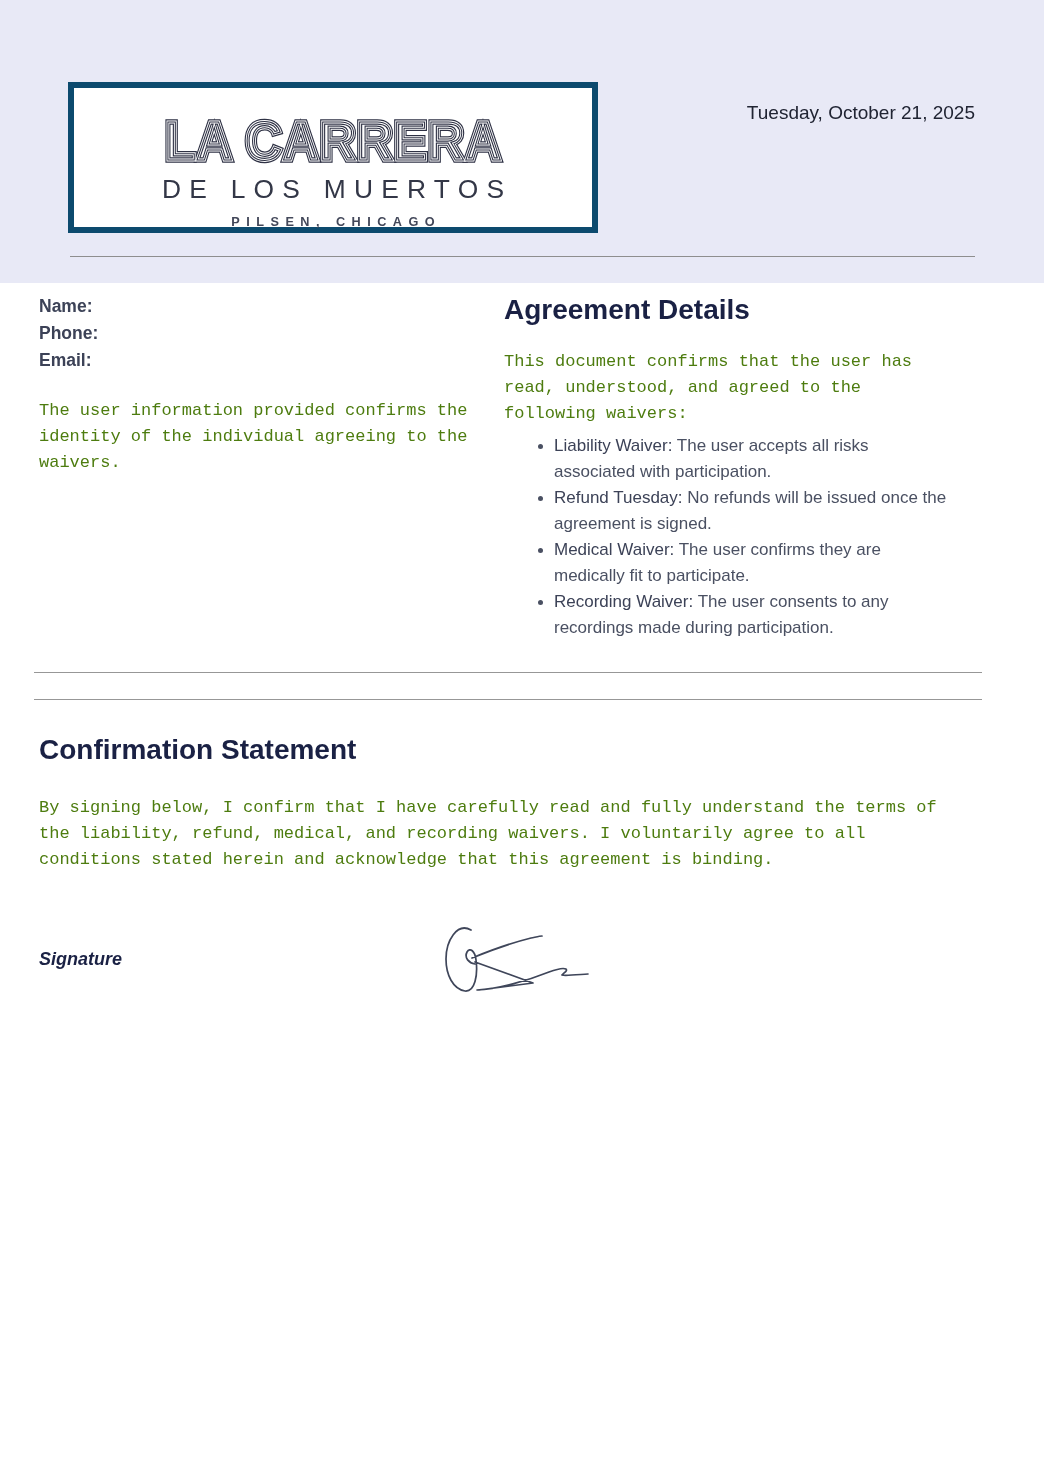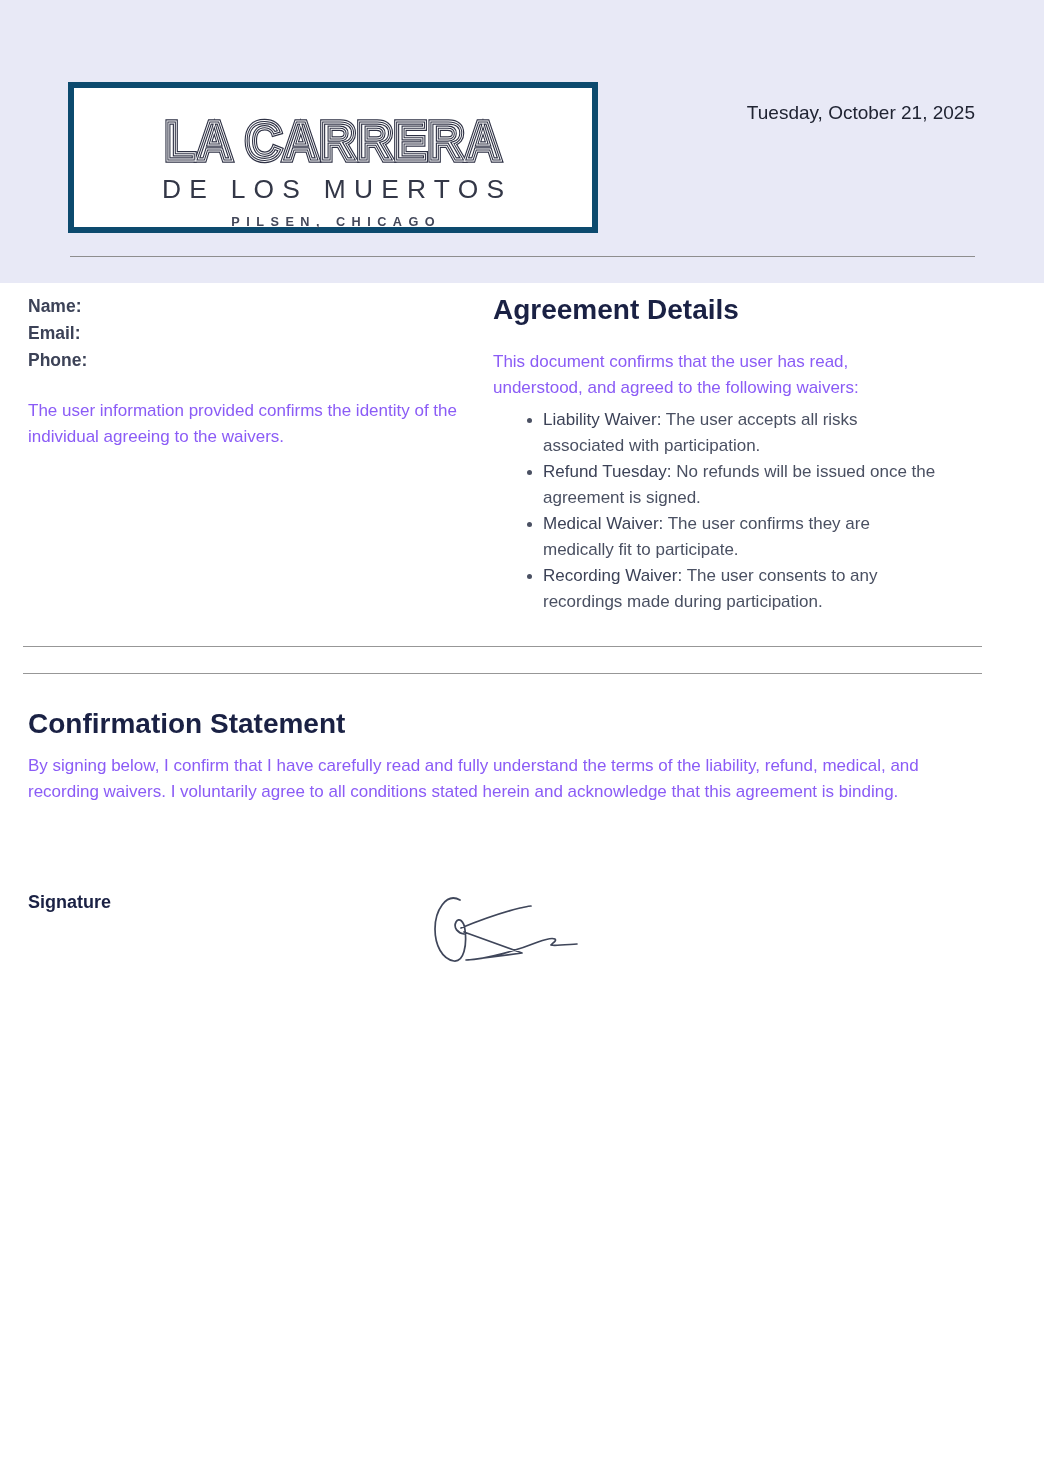--- a/index.html
+++ b/index.html
@@ -40,36 +40,37 @@
   .header-rule {
     position: absolute;
     left: 70px;
     right: 69px;
     top: 256px;
     border: none;
     border-top: 1px solid #8e8e8e;
   }
 
   
-  .content { padding: 10px 64px 0 28px; }
+  .content { padding: 10px 64px 0 39px; }
 
   .two-col { display: flex; gap: 27px; }
   .col-left  { width: 438px; }
   .col-right { width: 448px; }
 
   .field-label {
     font-size: 17.5px;
     font-weight: 700;
     color: #3c4257;
     line-height: 27px;
   }
   .body-text {
     font-size: 17px;
     line-height: 26px;
-    color: #8b5cf6;
+    color: #4d7c0f;
+    font-family: Liberation Mono, monospace;
   }
   .col-left .body-text { margin-top: 24px; }
 
   h1.doc-heading {
     font-size: 28px;
     line-height: 34px;
     font-weight: 700;
     color: #1a2144;
   }
   .col-right .body-text { margin-top: 22px; }
@@ -90,26 +91,27 @@
   .rule {
     border: none;
     border-top: 1px solid #979797;
     margin-left: -5px;
     margin-right: -2px;
   }
   .rule-1 { margin-top: 31px; }
   .rule-2 { margin-top: 26px; }
 
   .confirmation h1 { margin-top: 33px; }
-  .confirmation .body-text { margin-top: 12px; max-width: 912px; }
+  .confirmation .body-text { margin-top: 28px; max-width: 912px; }
 
   .signature-row {
-    margin-top: 86px;
+    margin-top: 48px;
     display: flex;
-    align-items: flex-start;
+    align-items: center;
+    font-style: italic;
   }
   .sig-label {
     font-size: 18px;
     font-weight: 700;
     color: #1a2144;
     line-height: 22px;
   }
   .signature-svg { margin-left: 305px; margin-top: -4px; display: block; }
 </style>
 </head>
@@ -135,22 +137,22 @@
     </div>
     <hr class="header-rule">
   </header>
 
   <main class="content">
 
     <section class="two-col">
       <div class="col-left">
         <div>
           <div class="field-label">Name:</div>
+          <div class="field-label">Phone:</div>
           <div class="field-label">Email:</div>
-          <div class="field-label">Phone:</div>
         </div>
         <p class="body-text">The user information provided confirms the identity of the individual agreeing to the waivers.</p>
       </div>
 
       <div class="col-right">
         <h1 class="doc-heading">Agreement Details</h1>
         <p class="body-text">This document confirms that the user has read, understood, and agreed to the following waivers:</p>
         <ul class="waiver-list">
           <li>
             <span class="waiver-name">Liability Waiver:</span>

